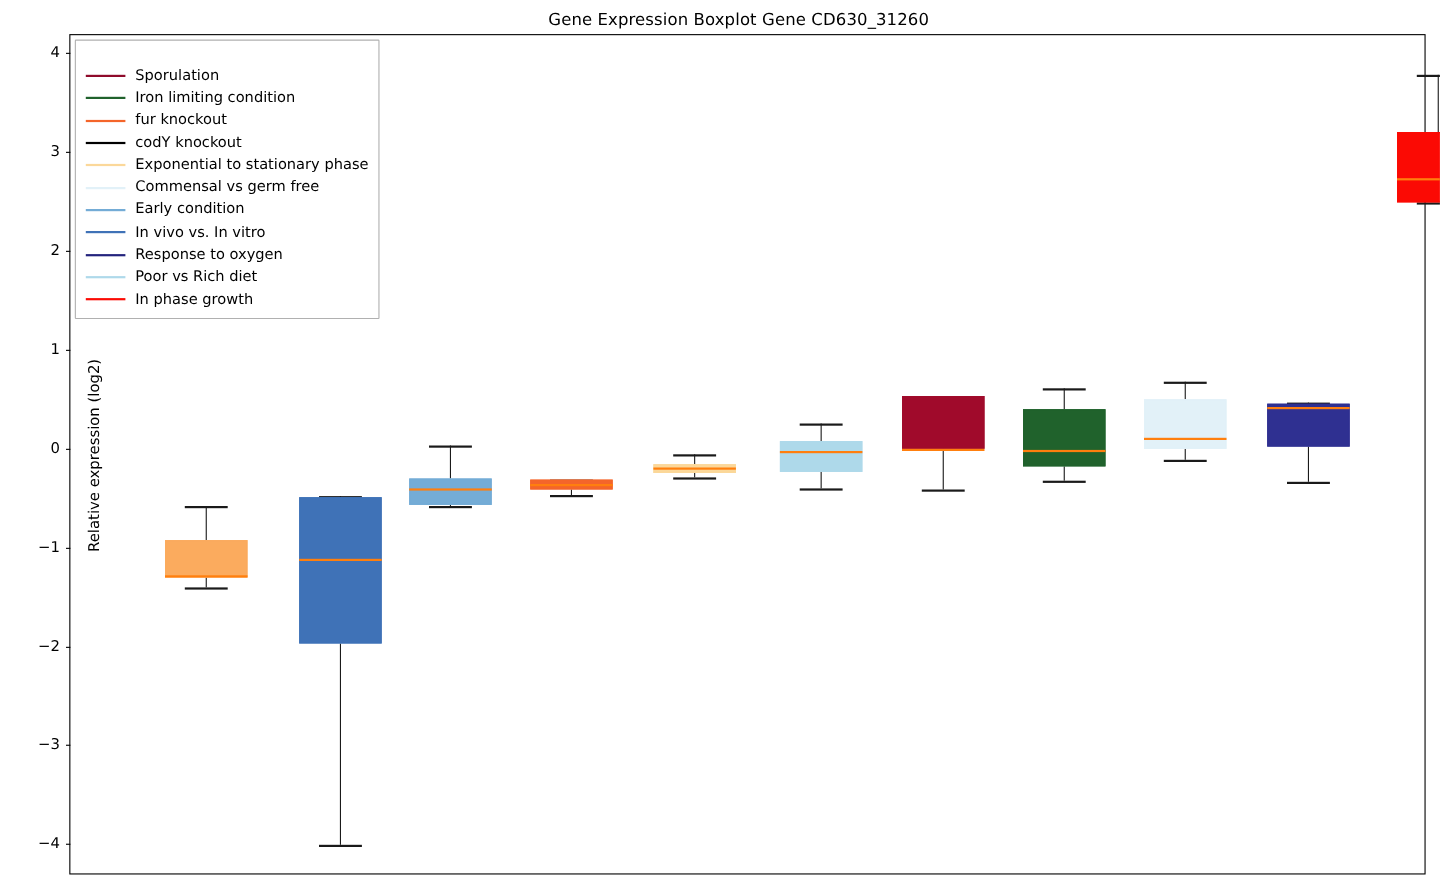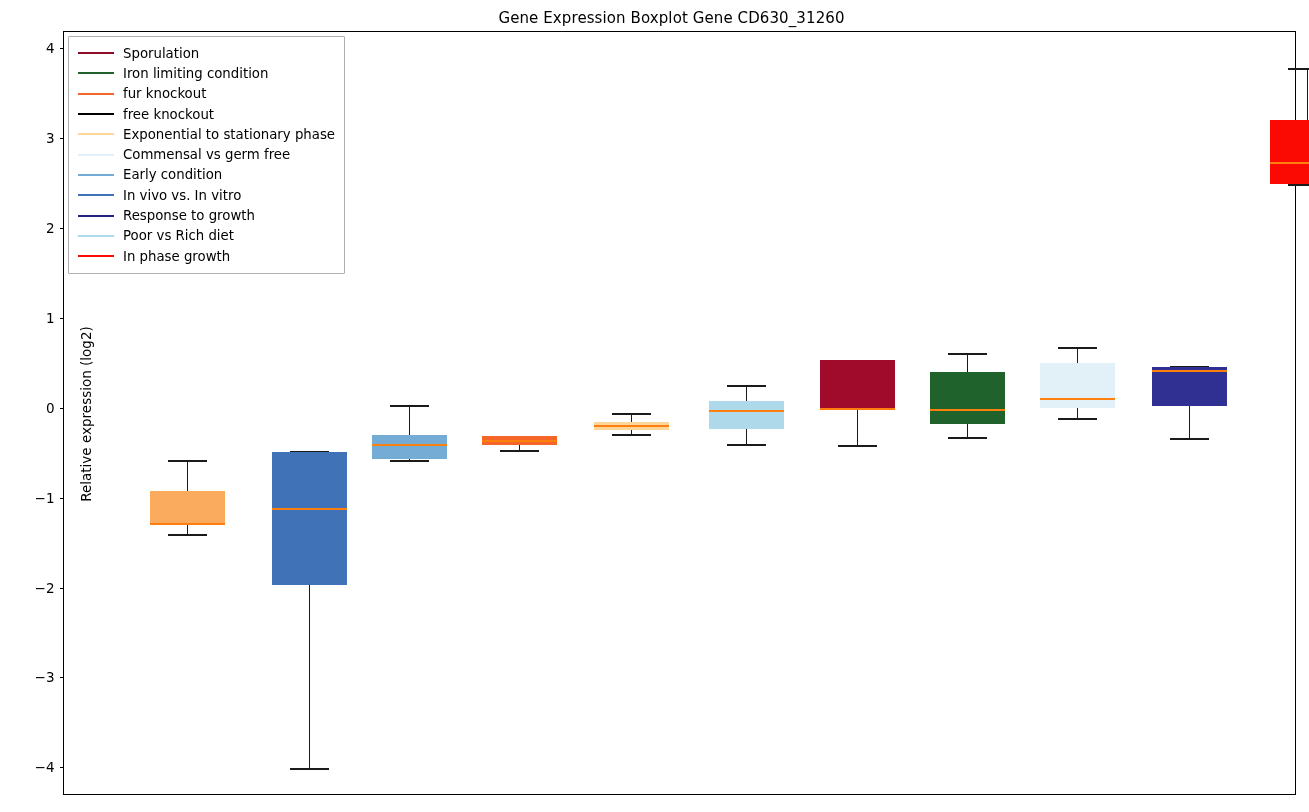--- a/index.html
+++ b/index.html
@@ -92,21 +92,21 @@
     border-top: 2.2px solid #1a1a1a;
   }
   
   #legend {
     position: absolute;
     left: 68px;
     top: 36px;
     background: #ffffff;
     border: 1px solid #b0b0b0;
     border-radius: 1px;
-    padding: 6px 9px 7px 9px;
+    padding: 22px 9px 7px 9px;
     box-sizing: border-box;
     width: 277px;
   }
   .legend-row {
     display: flex;
     align-items: center;
     height: 20.3px;
   }
   .legend-swatch {
     width: 36px;
@@ -260,41 +260,41 @@
       <div class="legend-row">
         <span class="legend-swatch" style="border-top-color: rgb(32, 98, 44);"></span>
         <span class="legend-text">Iron limiting condition</span>
       </div>
       <div class="legend-row">
         <span class="legend-swatch" style="border-top-color: rgb(244, 101, 42);"></span>
         <span class="legend-text">fur knockout</span>
       </div>
       <div class="legend-row">
         <span class="legend-swatch"></span>
-        <span class="legend-text">free knockout</span>
+        <span class="legend-text">codY knockout</span>
       </div>
       <div class="legend-row">
         <span class="legend-swatch" style="border-top-color: rgb(251, 216, 154);"></span>
         <span class="legend-text">Exponential to stationary phase</span>
       </div>
       <div class="legend-row">
         <span class="legend-swatch" style="border-top-color: rgb(226, 241, 248);"></span>
         <span class="legend-text">Commensal vs germ free</span>
       </div>
       <div class="legend-row">
         <span class="legend-swatch" style="border-top-color: rgb(116, 172, 214);"></span>
         <span class="legend-text">Early condition</span>
       </div>
       <div class="legend-row">
         <span class="legend-swatch" style="border-top-color: rgb(63, 114, 183);"></span>
         <span class="legend-text">In vivo vs. In vitro</span>
       </div>
       <div class="legend-row">
         <span class="legend-swatch" style="border-top-color: rgb(35, 35, 125);"></span>
-        <span class="legend-text">Response to growth</span>
+        <span class="legend-text">Response to oxygen</span>
       </div>
       <div class="legend-row">
         <span class="legend-swatch" style="border-top-color: rgb(174, 217, 234);"></span>
         <span class="legend-text">Poor vs Rich diet</span>
       </div>
       <div class="legend-row">
         <span class="legend-swatch" style="border-top-color: rgb(251, 10, 4);"></span>
         <span class="legend-text">In phase growth</span>
       </div>
     </div>

